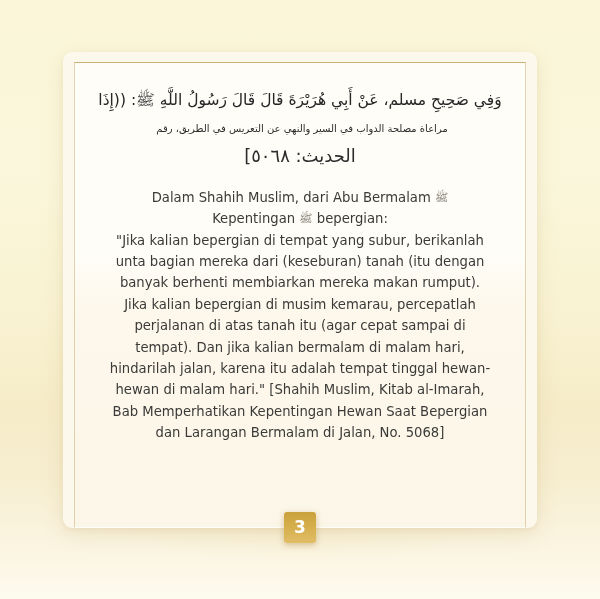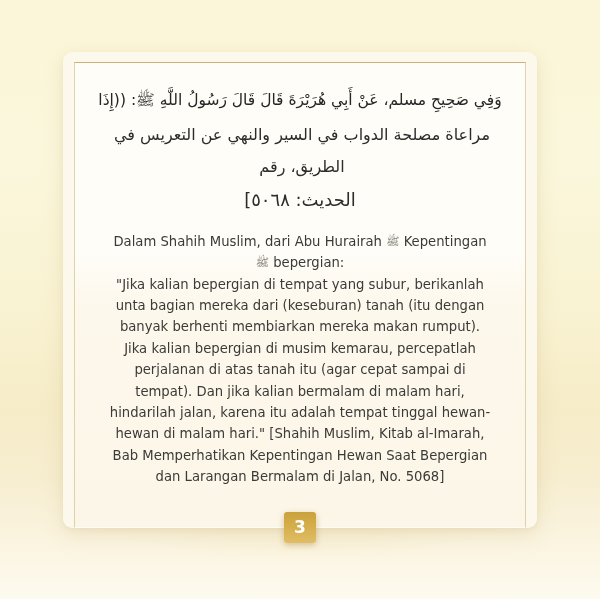--- a/index.html
+++ b/index.html
@@ -98,21 +98,21 @@
     font-family: "DejaVu Sans", "Liberation Sans", sans-serif;
   }
   .arabic-hadith {
     font-size: 15.5px;
     line-height: 2.05;
     letter-spacing: 0;
     margin: 0;
     color: #262626;
   }
   .arabic-source {
-    font-size: 16px;
+    font-size: 10px;
     line-height: 2.0;
     margin: 2px 0 0 4px;
     color: #2c2c2c;
   }
   .arabic-number {
     font-size: 18px;
     line-height: 1.9;
     margin: 0;
     color: #2c2c2c;
   }
@@ -173,21 +173,21 @@
 
     <div id="inner-frame">
 
       <div id="arabic-block">
         <p class="arabic-hadith">وَفِي صَحِيحِ مسلم، عَنْ أَبِي هُرَيْرَةَ قَالَ قَالَ رَسُولُ اللَّهِ ﷺ: ((إِذَا</p>
         <p class="arabic-source">مراعاة مصلحة الدواب في السير والنهي عن التعريس في الطريق، رقم</p>
         <p class="arabic-number">الحديث: ٥٠٦٨]</p>
       </div>
 
       <div id="translation-block">
-        <p id="translation-intro"><span>Dalam Shahih Muslim, dari Abu Hurairah </span><span class="sallam-glyph">ﷺ</span><span> Kepentingan </span><span class="sallam-glyph">ﷺ</span><span> bepergian:</span></p>
+        <p id="translation-intro"><span>Dalam Shahih Muslim, dari Abu Bermalam </span><span class="sallam-glyph">ﷺ</span><span> Kepentingan </span><span class="sallam-glyph">ﷺ</span><span> bepergian:</span></p>
         <p id="translation-body">"Jika kalian bepergian di tempat yang subur, berikanlah unta bagian mereka dari (keseburan) tanah (itu dengan banyak berhenti membiarkan mereka makan rumput). Jika kalian bepergian di musim kemarau, percepatlah perjalanan di atas tanah itu (agar cepat sampai di tempat). Dan jika kalian bermalam di malam hari, hindarilah jalan, karena itu adalah tempat tinggal hewan-hewan di malam hari." [Shahih Muslim, Kitab al-Imarah, Bab Memperhatikan Kepentingan Hewan Saat Bepergian dan Larangan Bermalam di Jalan, No. 5068]</p>
       </div>
 
     </div>
   </div>
 
   <div id="page-badge">3</div>
 
 </div>
 

